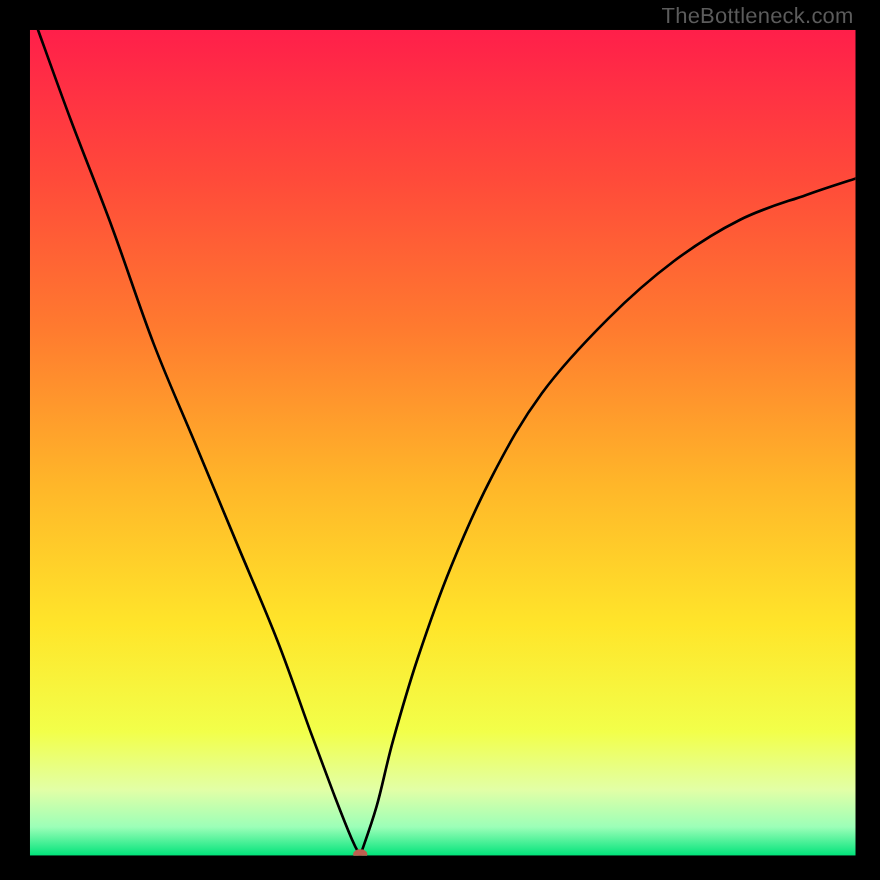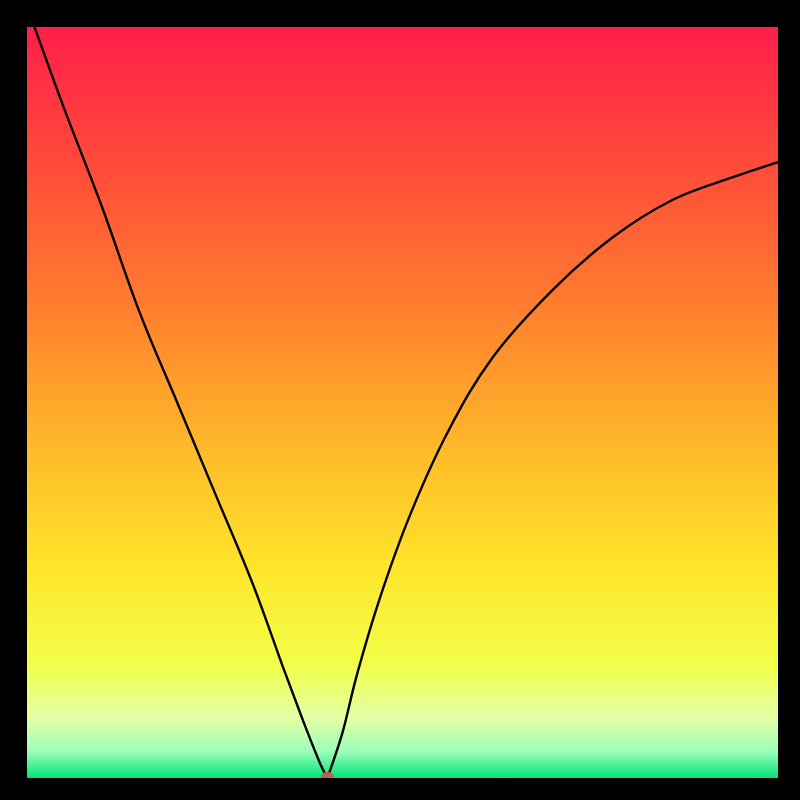--- a/index.html
+++ b/index.html
@@ -43,20 +43,21 @@
     width: 13px;
     height: 9px;
     border-radius: 50%;
     background: rgba(190, 95, 80, 0.85);
   }
 </style>
 </head>
 <body>
 
 <div class="frame">
+  <div class="watermark">TheBottleneck.com</div>
 
   <div class="plot-area">
     <svg class="gradient-bg" viewBox="0 0 751 751" preserveAspectRatio="none">
       <defs>
         <linearGradient id="bg-grad" x1="0" y1="0" x2="0" y2="1">
             <stop offset="0%" stop-color="#ff1f4a"></stop>
             <stop offset="18%" stop-color="#ff4a3a"></stop>
             <stop offset="36%" stop-color="#ff7a2f"></stop>
             <stop offset="55.00000000000001%" stop-color="#ffb629"></stop>
             <stop offset="72%" stop-color="#ffe52a"></stop>

